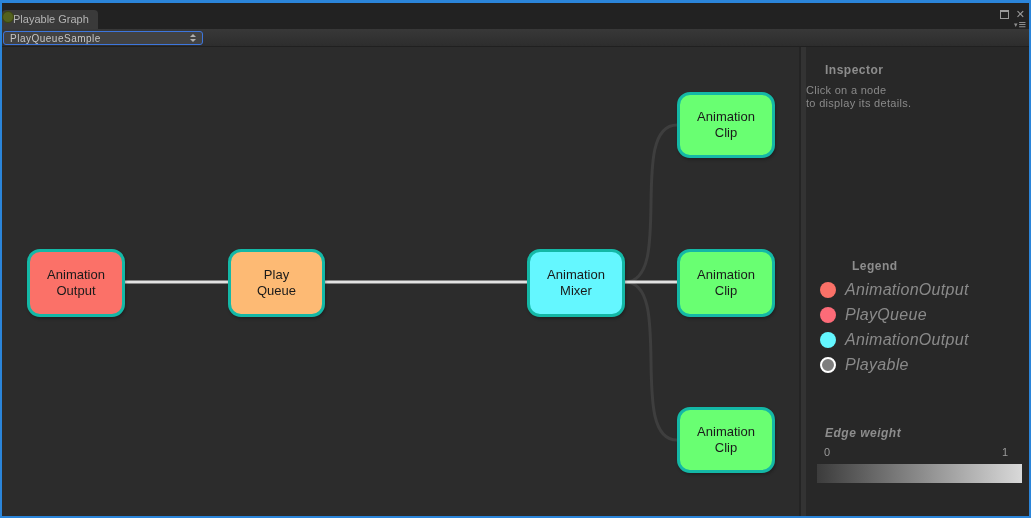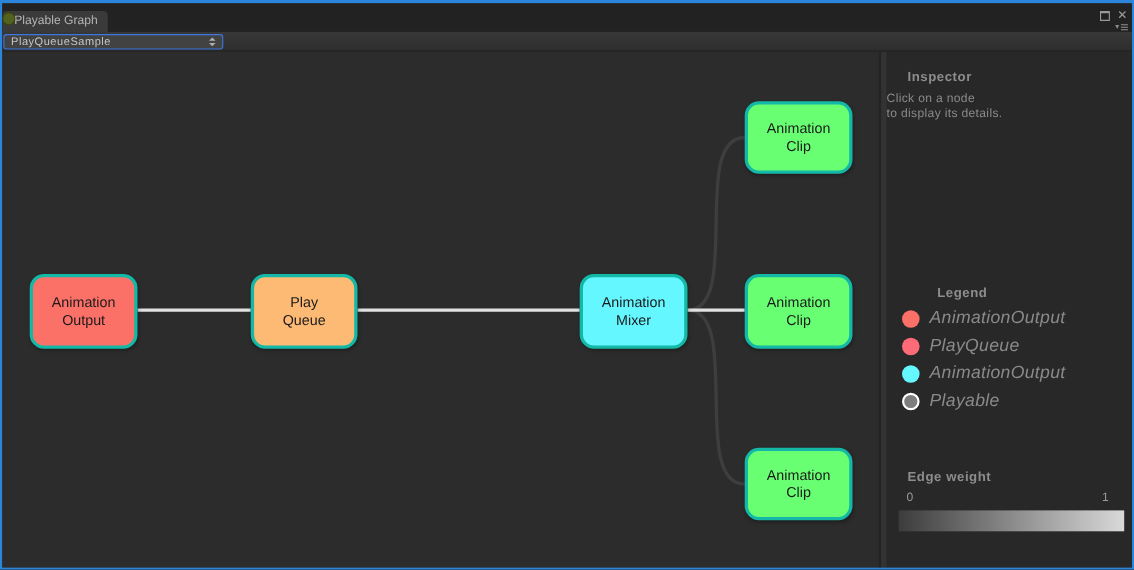--- a/index.html
+++ b/index.html
@@ -78,21 +78,21 @@
     color:#8a8a8a; font-size:11px; line-height:13px;
     white-space:pre-line; letter-spacing:0.3px;
   }
   .legend-title{ top:212px;padding-left:27px; }
   .legend-list{ position:absolute; left:0; top:230px; width:100%; }
   .legend-item{ display:flex; align-items:center; height:25px; padding-left:14px; }
   .legend-dot{ width:16px; height:16px; border-radius:50%; flex:0 0 16px; }
   .legend-dot.ring{ border:2px solid #ffffff; background:#7d7d7d; }
   .legend-label{ margin-left:9px; color:#8a8a8a; font-size:16px; letter-spacing:0.3px;font-style:italic; }
 
-  .edgeweight-title{ top:379px; }
+  .edgeweight-title{ top:379px;font-style:italic; }
   .ew-scale{
     position:absolute; left:11px; top:399px; width:205px; height:14px;
     display:flex; justify-content:space-between; padding:0 14px 0 7px;
     color:#9a9a9a; font-size:11px;
   }
   .ew-bar{
     position:absolute; left:11px; top:417px; width:205px; height:19px;
     background:linear-gradient(to right,#3c3c3c,#d9d9d9);
   }
 </style>

